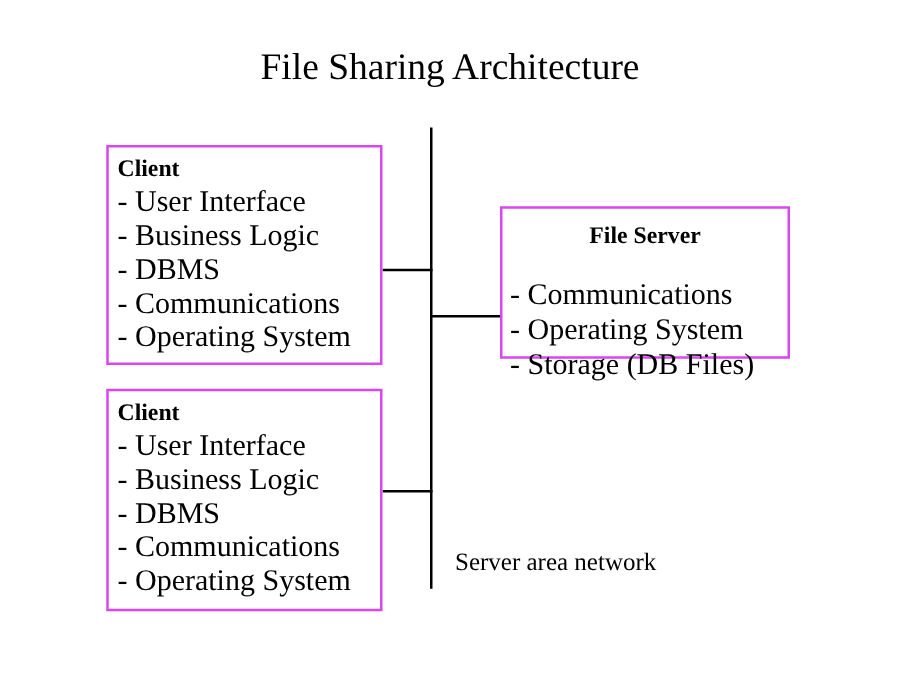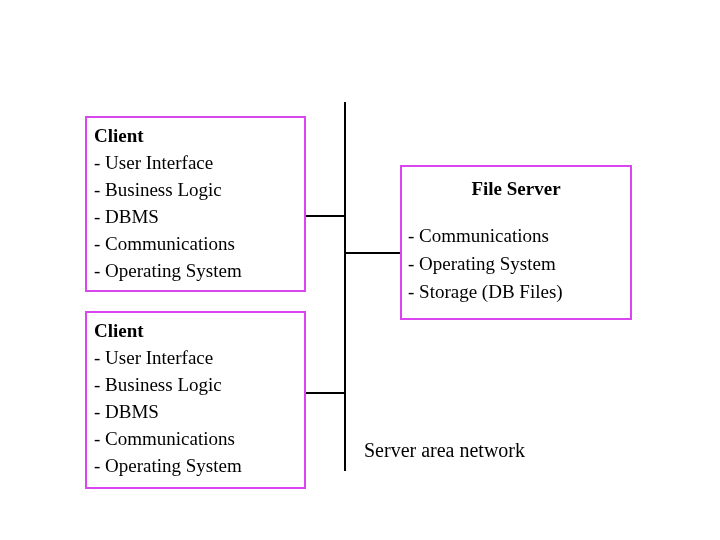--- a/index.html
+++ b/index.html
@@ -33,21 +33,21 @@
 
   
   .node-box {
     position: absolute;
     box-sizing: border-box;
     border: 2px solid #d946ef;
     background: #ffffff;
   }
   #client-box-1 { left: 85px;  top: 116px; width: 221px; height: 176px; }
   #client-box-2 { left: 85px;  top: 311px; width: 221px; height: 178px; }
-  #server-box   { left: 400px; top: 165px; width: 232px; height: 155px; }
+  #server-box   { left: 400px; top: 165px; width: 232px; height: 122px; }
 
   .box-inner {
     position: absolute;
     left: 7px;
     right: 5px;
     top: 4px;
   }
 
   .box-title {
     font-weight: bold;
@@ -56,21 +56,21 @@
     white-space: nowrap;
   }
   .box-title.centered { text-align: center; }
 
   .box-list {
     list-style: none;
     margin: 0;
     padding: 0;
   }
   .box-list li {
-    font-size: 19px;
+    font-size: 24px;
     line-height: 27px;
     white-space: nowrap;
   }
 
   #server-box .box-inner { left: 6px; right: 6px; top: 8px; }
   #server-box .box-list { margin-top: 20px; }
   #server-box .box-list li { line-height: 28px; }
 
   
   .line {
@@ -93,20 +93,21 @@
     font-size: 20px;
     line-height: 26px;
     white-space: nowrap;
   }
 </style>
 </head>
 <body>
 
 <div id="canvas">
 
+  <div id="title">File Sharing Architecture</div>
 
   <div class="line v" id="lan-trunk"></div>
   <div class="line h" id="link-client1"></div>
   <div class="line h" id="link-server"></div>
   <div class="line h" id="link-client2"></div>
 
   <div class="node-box" id="client-box-1">
     <div class="box-inner">
       <div class="box-title">Client</div>
       <ul class="box-list">

